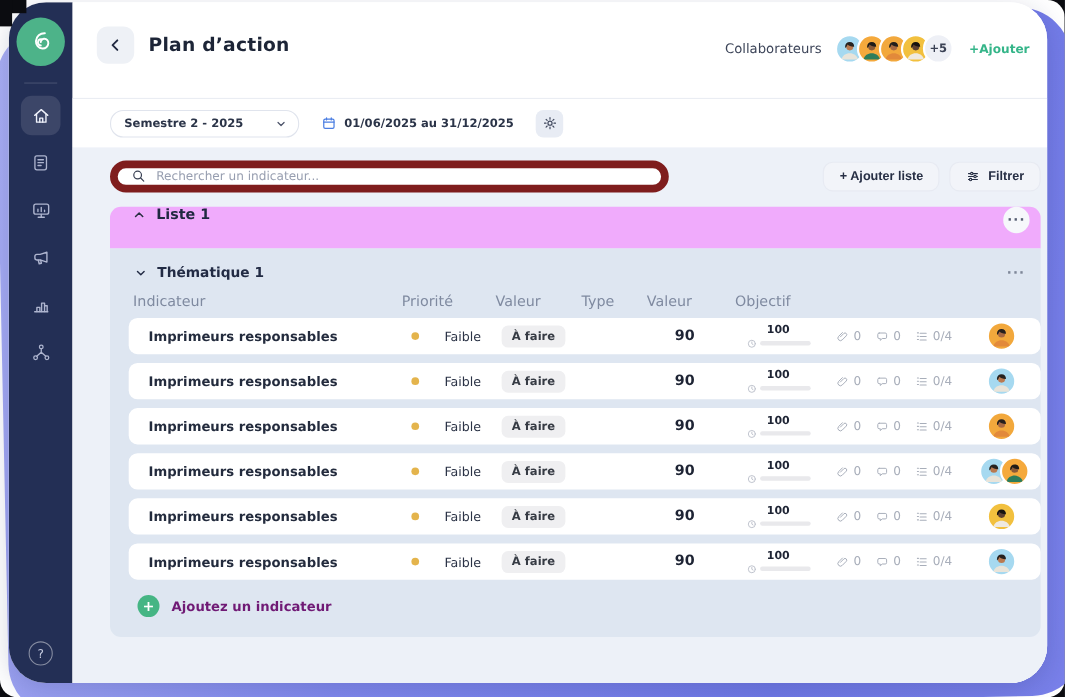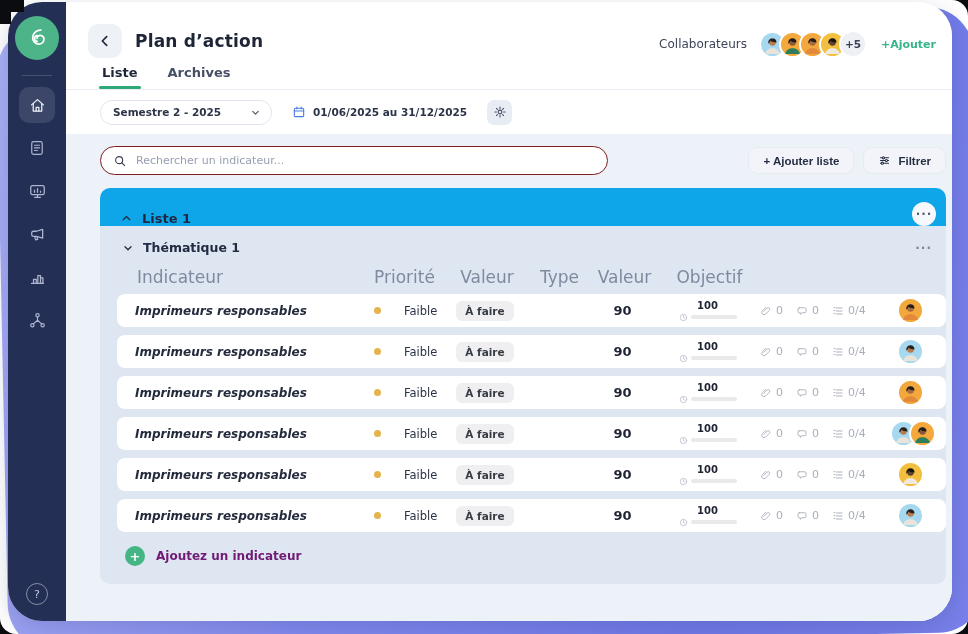--- a/index.html
+++ b/index.html
@@ -50,46 +50,46 @@
 
   .filter-row { height:44px; display:flex; align-items:center; padding-left:34px; gap:20px; flex:none; background:#fff; }
   .period-select { width:172px; height:25px; border:1px solid #e0e4ed; border-radius:12px; background:#fff;
                    display:flex; align-items:center; justify-content:space-between; padding:0 10px 0 12px;
                    font-size:10.5px; font-weight:700; color:#2b3448; cursor:pointer; }
   .date-range { display:flex; align-items:center; gap:7px; font-size:10.5px; font-weight:700; color:#2b3448; }
   .gear-btn { width:25px; height:25px; border-radius:7px; background:#e8ecf4; display:flex; align-items:center; justify-content:center; color:#3c445a; cursor:pointer; }
 
   .content { flex:1; background:#edf1f8; padding:12px 6px 0 34px; overflow:hidden; }
   .search-row { display:flex; align-items:center; gap:9px; height:29px; }
-  .search-box { width:508px; height:29px; background:#fff; border:1px solid #7f1d1d; border-radius:15px;
-                display:flex; align-items:center; padding:0 12px; gap:9px; color:#8f96a8; }
+  .search-box { width:508px; height:29px; background:#fff; border:7px solid #7f1d1d; border-radius:15px;
+                display:flex; padding:0 12px; gap:9px; color:#8f96a8; }
   .search-box input { border:none; outline:none; flex:1; font-size:11px; color:#3a4154; background:transparent; font-family:inherit; }
   .search-box input::placeholder { color:#979eb0; }
   .pill-btn { height:27px; border-radius:9px; background:#f2f4f9; border:1px solid #e7eaf2; font-size:11.5px; font-weight:700;
               color:#272f45; display:flex; align-items:center; justify-content:center; gap:7px; padding:0 14px; cursor:pointer; white-space:nowrap; }
   .add-list-btn { margin-left:auto; }
 
-  .list-band { margin-top:13px; height:38px; background:#0ea5e9; border-radius:10px 10px 0 0;
-               display:flex; align-items:flex-end; padding:0 10px 0 20px; }
+  .list-band { margin-top:13px; height:38px; background:#f0abfc; border-radius:10px 10px 0 0;
+               display:flex; align-items:flex-start; padding:0 10px 0 20px; }
   .band-title { display:flex; align-items:center; gap:9px; font-size:13px; font-weight:700; color:#1f2840; }
   .band-title .chev { color:#2a3043; }
   .band-menu { margin-left:auto; width:24px; height:24px; border-radius:50%; background:#f6f8fb; color:#565e72;
                display:flex; align-items:center; justify-content:center; font-size:12px; font-weight:700; letter-spacing:1px; cursor:pointer; }
   .list-group { background:#dee6f1; border-radius:0 0 10px 10px; padding:14px 0 18px; }
   .theme-row { display:flex; align-items:center; padding:0 14px 0 22px; }
   .theme-title { display:flex; align-items:center; gap:9px; font-size:12.5px; font-weight:700; color:#222b44;justify-content:flex-end; }
   .theme-menu { margin-left:auto; color:#7e8798; font-size:12px; font-weight:700; letter-spacing:1px; cursor:pointer; }
 
   .grid-cols { display:grid; grid-template-columns:225px 85px 80px 65px 65px 105px 130px 1fr; align-items:center; }
-  .cols-header { margin:12px 0 7px 33px; width:829px; padding-left:4px; font-size:17px; color:#7f8aa0; }
+  .cols-header { margin:12px 0 7px 17px; width:829px; padding-left:4px; font-size:13px; color:#7f8aa0; }
   .cols-header .c { text-align:center; }
   .cols-header .c.first { text-align:left; }
 
   .row-card { width:829px; margin:0 0 8px 17px; height:33px; background:#fff; border-radius:8px; padding-left:18px; }
-  .cell-name { font-size:12px; font-weight:700; color:#232b3d;font-style:italic; }
+  .cell-name { font-size:12px; font-weight:700; color:#232b3d; }
   .cell-priority { display:flex; align-items:center; gap:23px; padding-left:14px; font-size:11.5px; color:#2b3346; }
   .dot { width:7px; height:7px; border-radius:50%; background:#e4b44c; }
   .cell-status { display:flex; justify-content:center; }
   .status-badge { background:#efeff1; border-radius:6px; padding:4px 9px; font-size:10.5px; font-weight:700; color:#363b44; }
   .cell-value { text-align:center; font-size:13px; font-weight:700; color:#1e2434; }
   .cell-target { display:flex; flex-direction:column; align-items:center; gap:2px; }
   .target-num { font-size:10px; font-weight:700; color:#1e2434; }
   .target-progress { display:flex; align-items:center; gap:3px; }
   .track { width:46px; height:4px; border-radius:2px; background:#e9e9ec; overflow:hidden; }
   .fill { height:100%; border-radius:2px; background:#eab64d; }
@@ -183,24 +183,20 @@
       <div class="topbar">
         <div class="title-row">
           <div class="back-btn">
             <svg class="ic" width="16" height="16" viewBox="0 0 24 24" fill="none" stroke="currentColor" stroke-width="2.6" stroke-linecap="round" stroke-linejoin="round">
                 <path d="M14.5 5.5 8 12l6.5 6.5"></path>
               </svg>
           </div>
           <div class="page-title">Plan d’action</div>
         </div>
 
-        <div class="tabs">
-          <div class="tab active">Liste</div>
-          <div class="tab">Archives</div>
-        </div>
 
         <div class="collab">
           <span class="collab-label">Collaborateurs</span>
           <span class="collab-avatars" style="display:flex">
               <span class="avatar" style="background: rgb(166, 217, 240);">
                 <svg viewBox="0 0 24 24">
                   <path d="M4.2 22c.9-3.9 4.1-6 7.8-6s6.9 2.1 7.8 6z" fill="#e8e4da"></path>
                   <circle cx="12" cy="10" r="3.4" fill="#b97a50"></circle>
                   <path d="M12 5.4c-2.6 0-4.4 1.9-4.4 4.3 0 .5.1 1 .2 1.4 1.2-1 1.9-2.4 2-3.3 1 1.2 3.8 2.2 6.4 2.1.1-2.6-1.6-4.5-4.2-4.5z" fill="#26221f"></path>
                 </svg>

